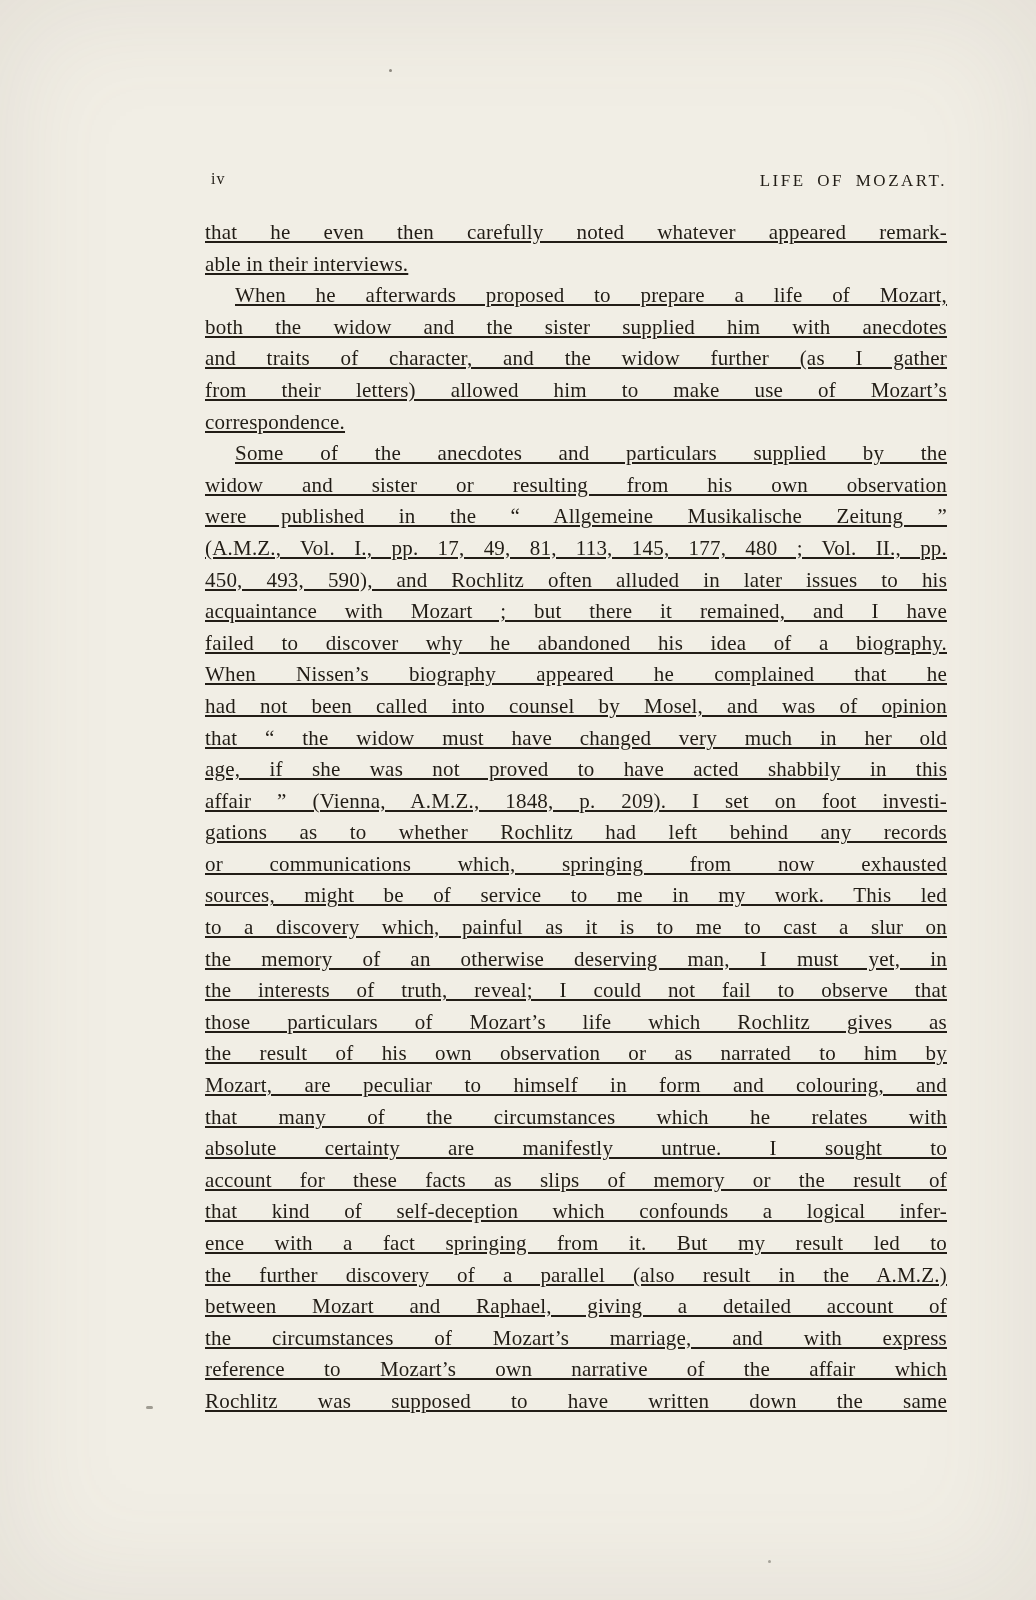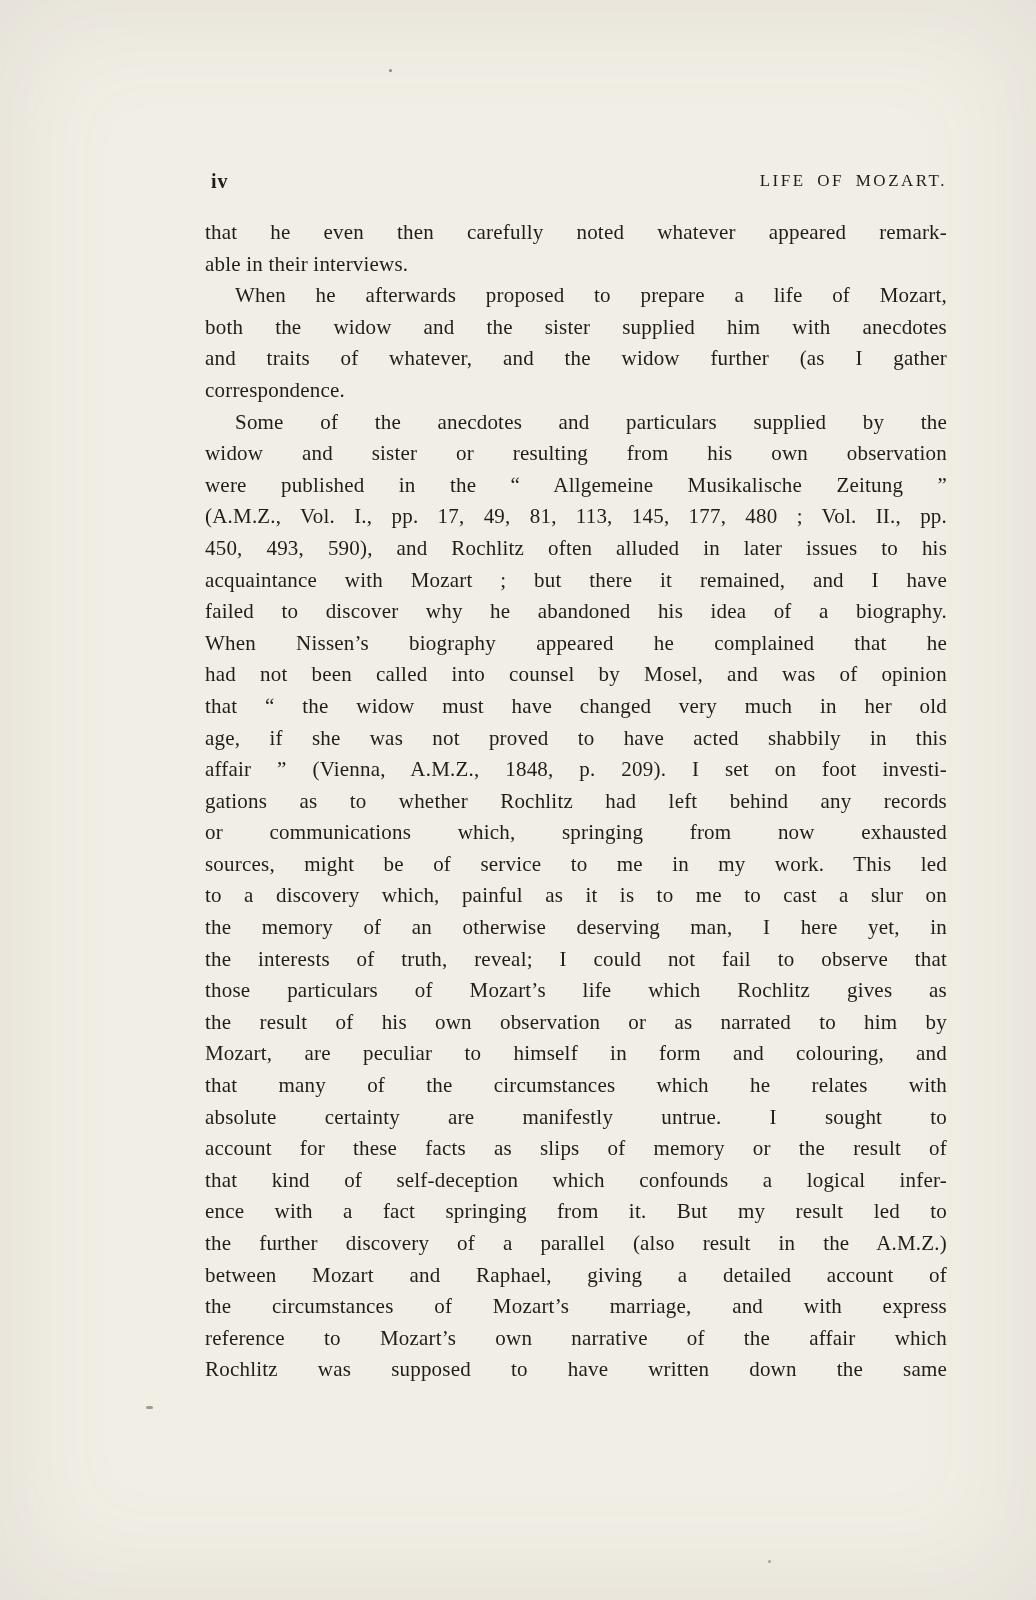--- a/index.html
+++ b/index.html
@@ -24,42 +24,42 @@
     position: absolute;
     top: 170px;
     left: 205px;
     width: 742px;
     height: 26px;
   }
   .page-num {
     position: absolute;
     left: 6px;
     top: 0;
-    font-size: 20px;
+    font-size: 16px;
     letter-spacing: 1px;
-    font-weight: bold;
   }
   .running-title {
     position: absolute;
     left: 0;
     right: 0;
     top: 1px;
     text-align: right;
     font-size: 17px;
     letter-spacing: 2.5px;
     word-spacing: 5px;
   }
   .body-text {
     position: absolute;
     top: 217px;
     left: 205px;
     width: 742px;
   }
   .paragraph {
     margin: 0;
+    text-decoration: underline;
   }
   .line {
     font-size: 21px;
     line-height: 31.6px;
     letter-spacing: 0.2px;
     text-align: justify;
     text-align-last: justify;
   }
   .line.no-just {
     text-align-last: left;
@@ -90,41 +90,42 @@
   </div>
 
   <div class="body-text" id="text-body">
       <div class="paragraph">
         <div class="line">that he even then carefully noted whatever appeared remark-</div>
         <div class="line no-just">able in their interviews.</div>
       </div>
       <div class="paragraph">
         <div class="line indent">When he afterwards proposed to prepare a life of Mozart,</div>
         <div class="line">both the widow and the sister supplied him with anecdotes</div>
-        <div class="line">and traits of whatever, and the widow further (as I gather</div>
+        <div class="line">and traits of character, and the widow further (as I gather</div>
+        <div class="line">from their letters) allowed him to make use of Mozart’s</div>
         <div class="line no-just">correspondence.</div>
       </div>
       <div class="paragraph">
         <div class="line indent">Some of the anecdotes and particulars supplied by the</div>
         <div class="line">widow and sister or resulting from his own observation</div>
         <div class="line">were published in the “ Allgemeine Musikalische Zeitung ”</div>
         <div class="line">(A.M.Z., Vol. I., pp. 17, 49, 81, 113, 145, 177, 480 ; Vol. II., pp.</div>
         <div class="line">450, 493, 590), and Rochlitz often alluded in later issues to his</div>
         <div class="line">acquaintance with Mozart ; but there it remained, and I have</div>
         <div class="line">failed to discover why he abandoned his idea of a biography.</div>
         <div class="line">When Nissen’s biography appeared he complained that he</div>
         <div class="line">had not been called into counsel by Mosel, and was of opinion</div>
         <div class="line">that “ the widow must have changed very much in her old</div>
         <div class="line">age, if she was not proved to have acted shabbily in this</div>
         <div class="line">affair ” (Vienna, A.M.Z., 1848, p. 209).  I set on foot investi-</div>
         <div class="line">gations as to whether Rochlitz had left behind any records</div>
         <div class="line">or communications which, springing from now exhausted</div>
         <div class="line">sources, might be of service to me in my work.  This led</div>
         <div class="line">to a discovery which, painful as it is to me to cast a slur on</div>
-        <div class="line">the memory of an otherwise deserving man, I here yet, in</div>
+        <div class="line">the memory of an otherwise deserving man, I must yet, in</div>
         <div class="line">the interests of truth, reveal; I could not fail to observe that</div>
         <div class="line">those particulars of Mozart’s life which Rochlitz gives as</div>
         <div class="line">the result of his own observation or as narrated to him by</div>
         <div class="line">Mozart, are peculiar to himself in form and colouring, and</div>
         <div class="line">that many of the circumstances which he relates with</div>
         <div class="line">absolute certainty are manifestly untrue.  I sought to</div>
         <div class="line">account for these facts as slips of memory or the result of</div>
         <div class="line">that kind of self-deception which confounds a logical infer-</div>
         <div class="line">ence with a fact springing from it.  But my result led to</div>
         <div class="line">the further discovery of a parallel (also result in the A.M.Z.)</div>

